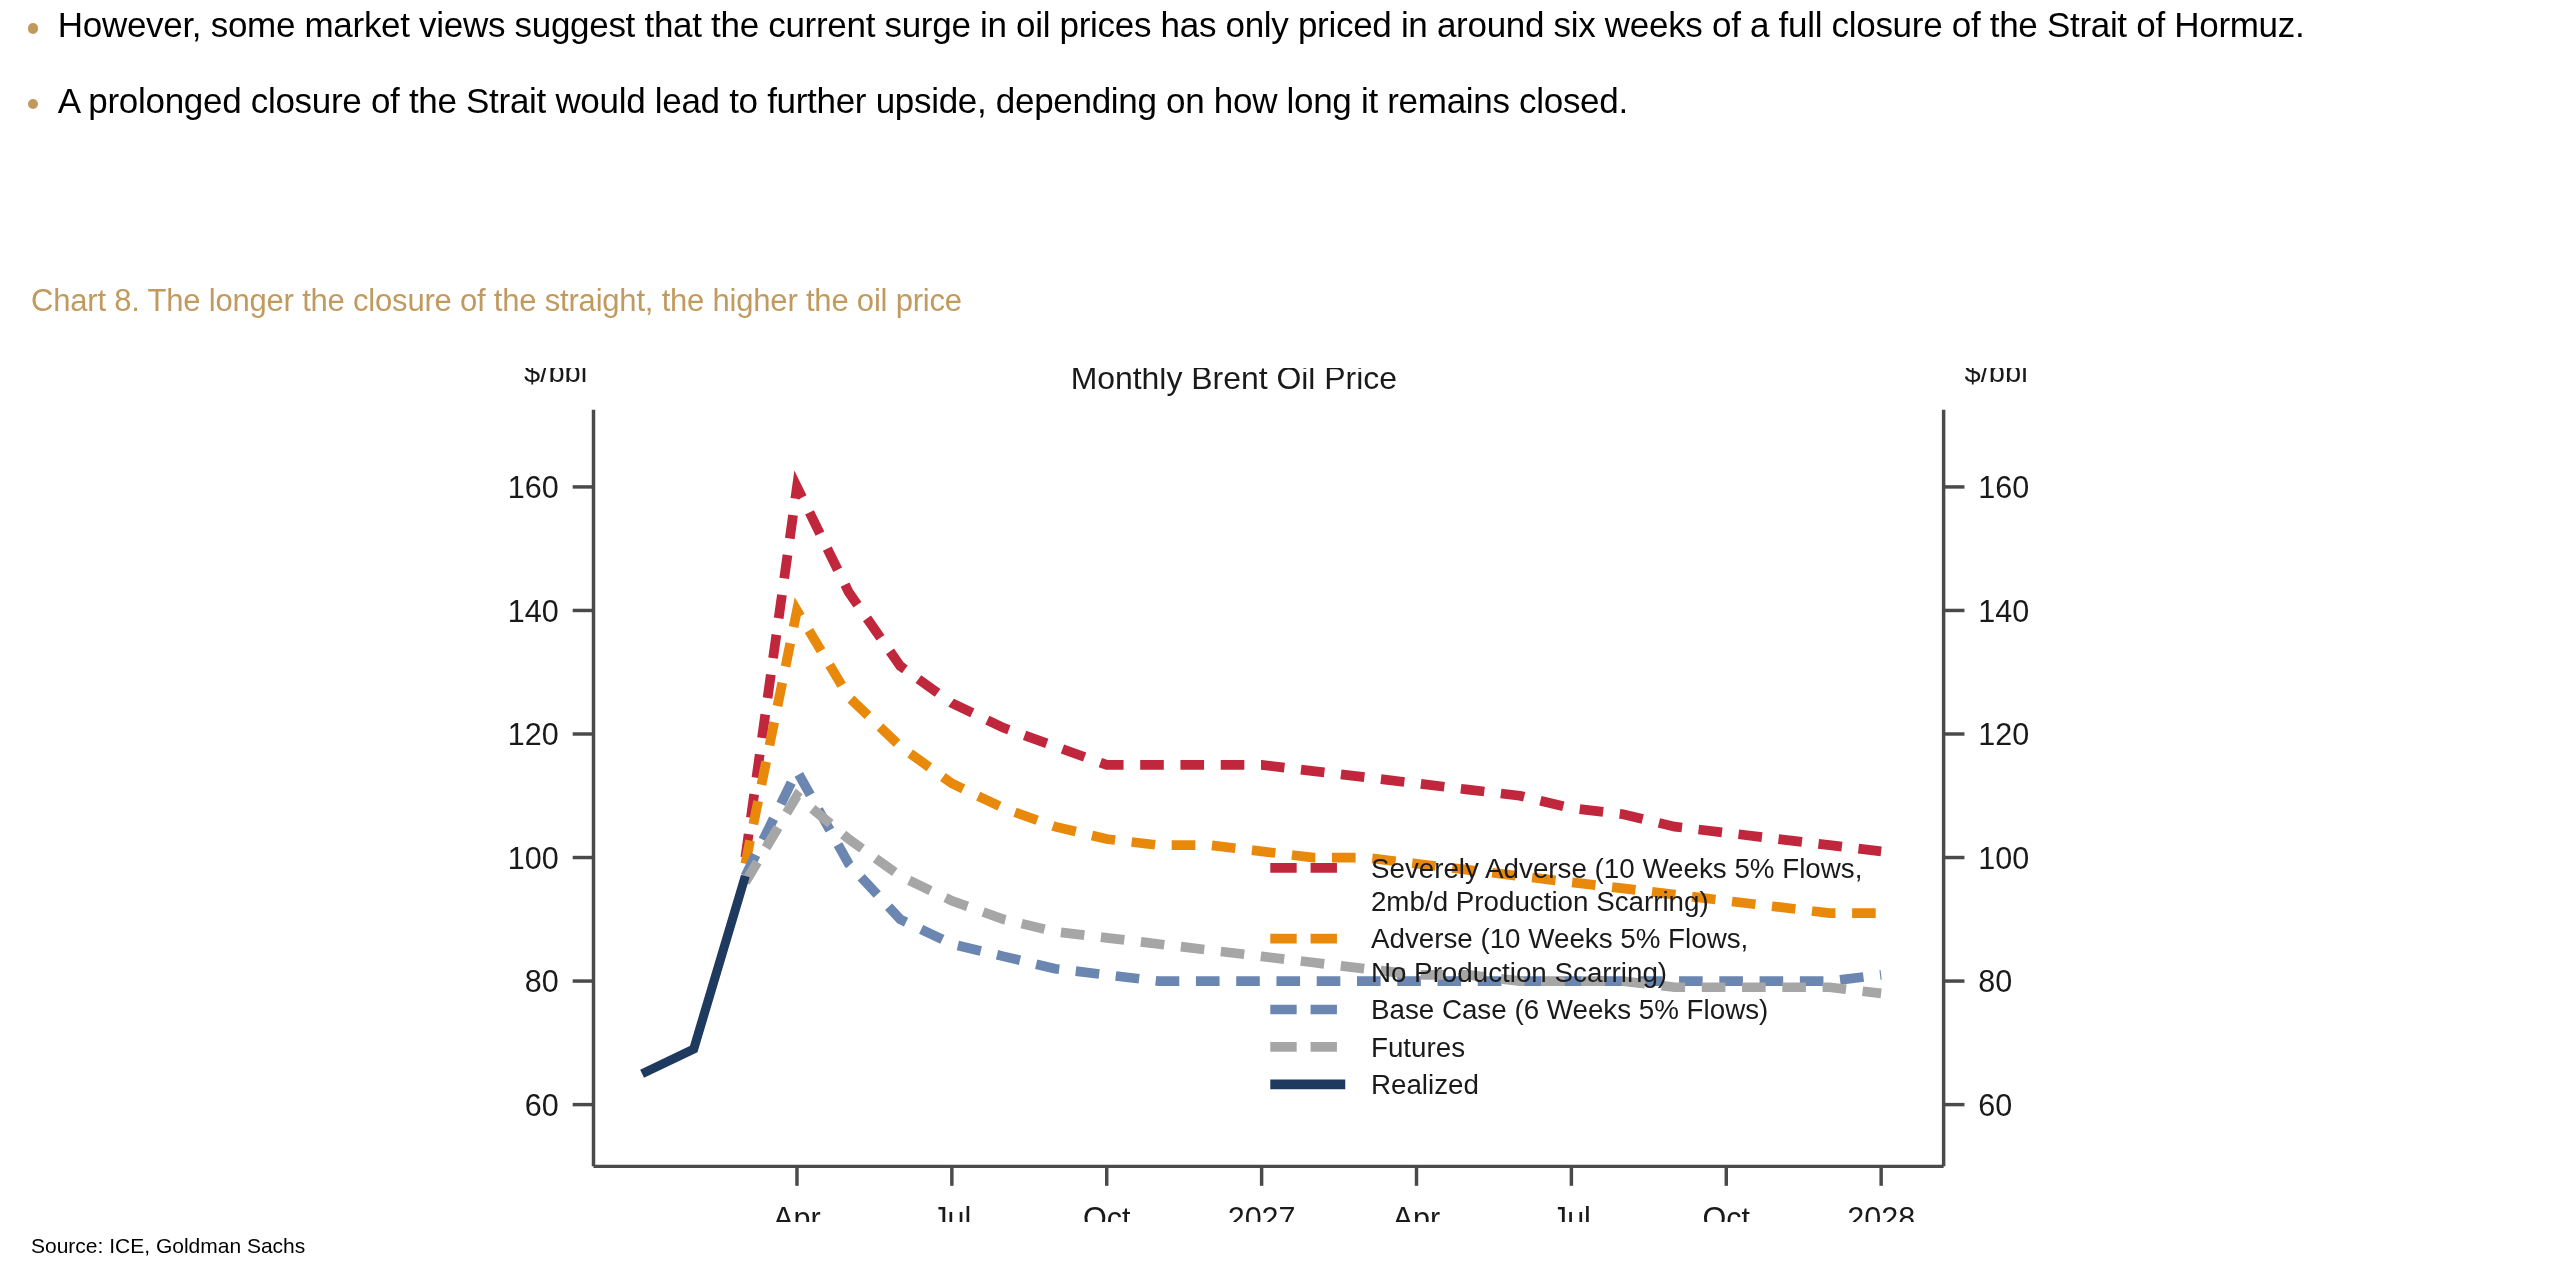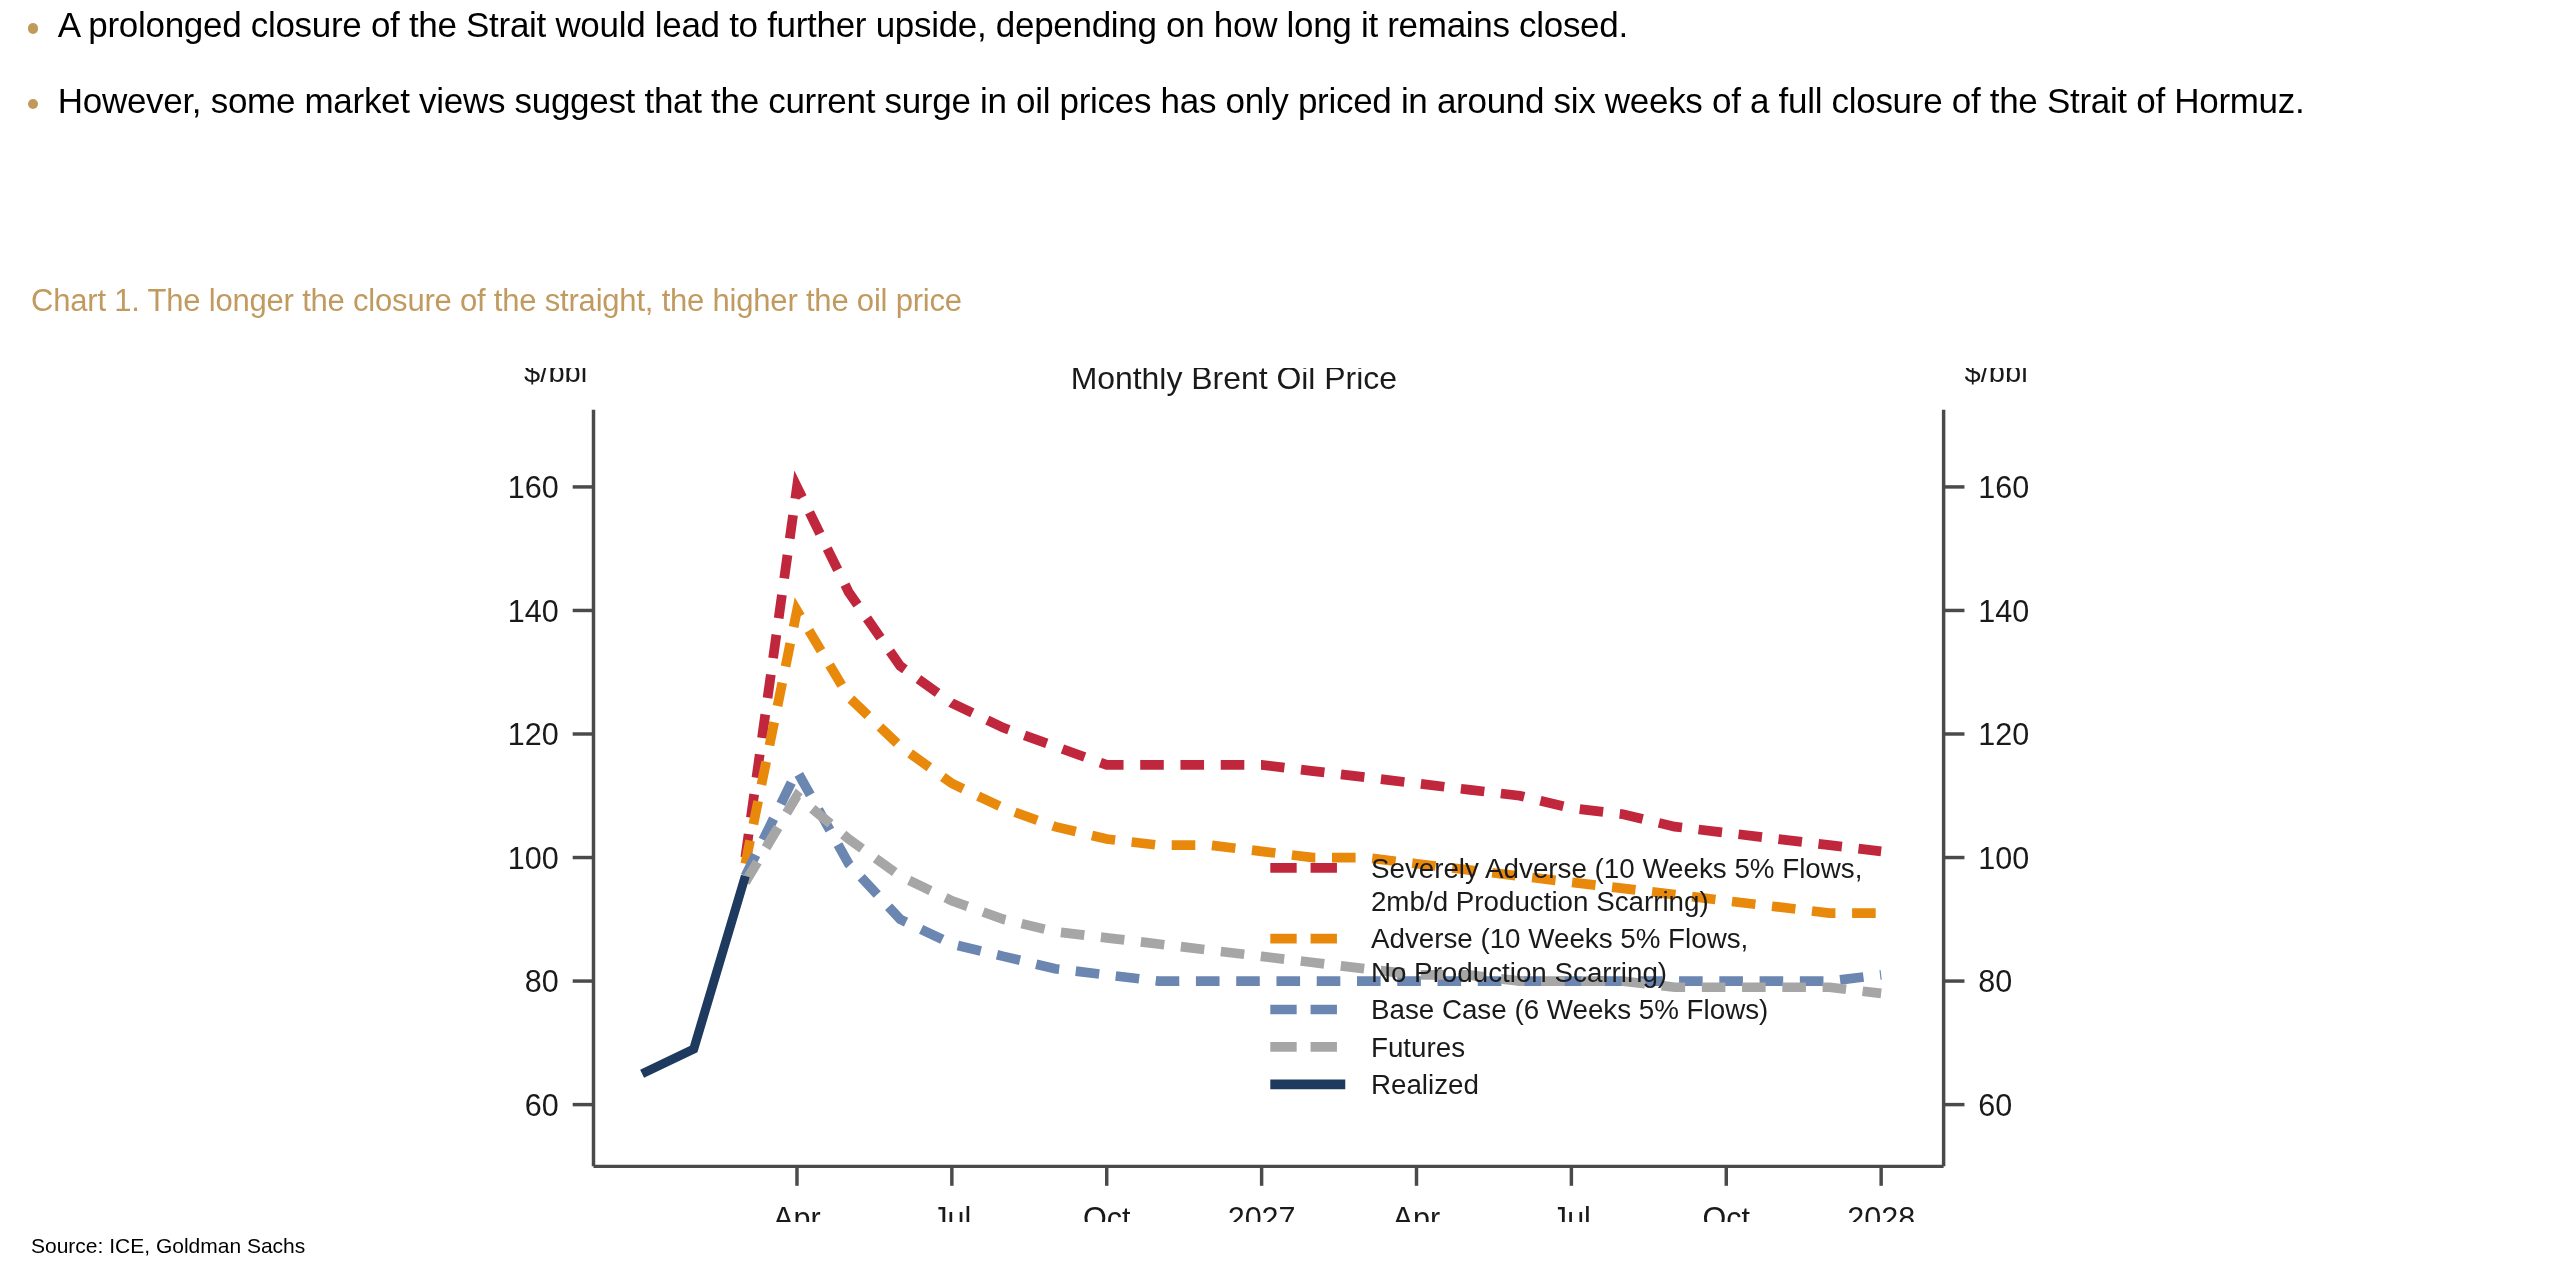--- a/index.html
+++ b/index.html
@@ -93,29 +93,29 @@
     font-size: 21px;
     color: #000000;
   }
 </style>
 </head>
 <body>
 
 <div class="bullets">
   <div class="bullet-row">
     <span class="bullet-dot"></span>
-    <span class="bullet-text">A prolonged closure of the Strait would lead to further upside, depending on how long it remains closed.</span>
+    <span class="bullet-text">However, some market views suggest that the current surge in oil prices has only priced in around six weeks of a full closure of the Strait of Hormuz.</span>
   </div>
   <div class="bullet-row">
     <span class="bullet-dot"></span>
-    <span class="bullet-text">However, some market views suggest that the current surge in oil prices has only priced in around six weeks of a full closure of the Strait of Hormuz.</span>
+    <span class="bullet-text">A prolonged closure of the Strait would lead to further upside, depending on how long it remains closed.</span>
   </div>
 </div>
 
-<div class="chart-heading">Chart 1. The longer the closure of the straight, the higher the oil price</div>
+<div class="chart-heading">Chart 8. The longer the closure of the straight, the higher the oil price</div>
 
 <div class="chart-wrap">
   <svg class="chart-svg" id="chart-svg" width="2576" height="854" viewBox="0 0 3711 1230">
       <line x1="855" y1="60" x2="855" y2="1150" stroke="#4a4a4a" stroke-width="5"></line>
       <line x1="2800" y1="60" x2="2800" y2="1150" stroke="#4a4a4a" stroke-width="5"></line>
       <line x1="855" y1="1150" x2="2800" y2="1150" stroke="#4a4a4a" stroke-width="5"></line>
       <line x1="825" y1="1061.0169491525423" x2="855" y2="1061.0169491525423" stroke="#4a4a4a" stroke-width="5"></line>
       <text x="805" y="1077.0169491525423" text-anchor="end" class="tick-label">60</text>
       <line x1="2800" y1="1061.0169491525423" x2="2830" y2="1061.0169491525423" stroke="#4a4a4a" stroke-width="5"></line>
       <text x="2850" y="1077.0169491525423" text-anchor="start" class="tick-label">60</text>

